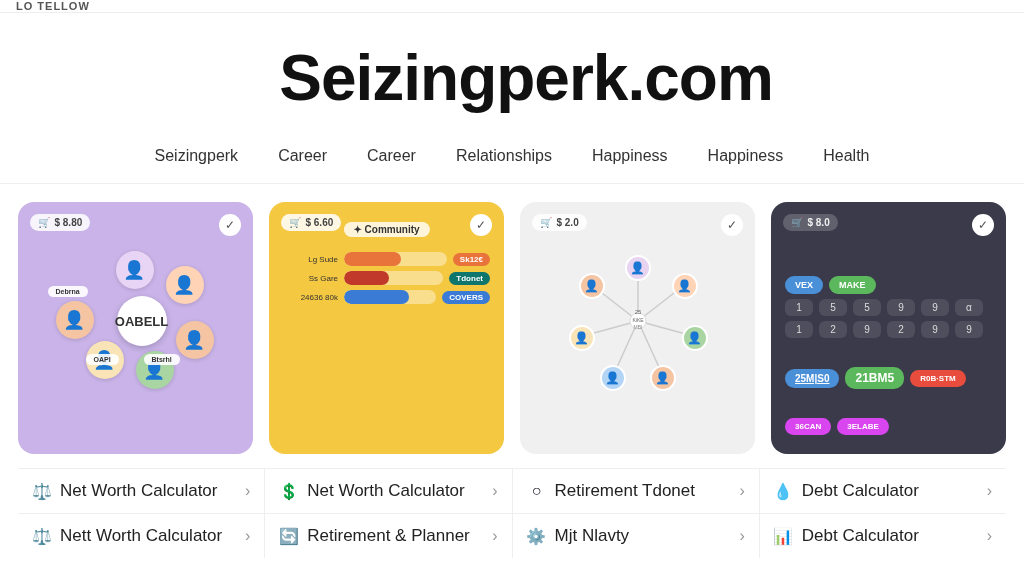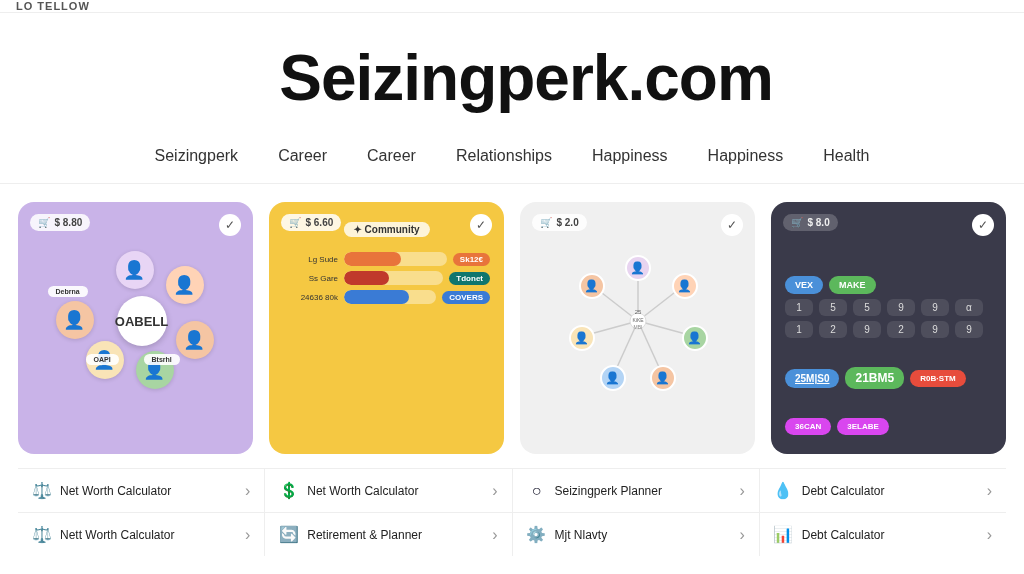--- a/index.html
+++ b/index.html
@@ -256,21 +256,21 @@
       display: flex;
       align-items: center;
       gap: 8px;
     }
     .tool-icon {
       font-size: 16px;
       width: 20px;
       text-align: center;
     }
     .tool-label {
-      font-size: 12px;
+      font-size: 17px;
       color: #222;
     }
     .tool-arrow {
       font-size: 16px;
       color: #999;
     }
   </style>
 </head>
 <body>
 
@@ -461,21 +461,21 @@
     <div class="tool-item">
       <div class="tool-left">
         <span class="tool-icon">💲</span>
         <span class="tool-label">Net Worth Calculator</span>
       </div>
       <span class="tool-arrow">›</span>
     </div>
     <div class="tool-item">
       <div class="tool-left">
         <span class="tool-icon">○</span>
-        <span class="tool-label">Seizingperk Planner</span>
+        <span class="tool-label">Retirement Tdonet</span>
       </div>
       <span class="tool-arrow">›</span>
     </div>
     <div class="tool-item">
       <div class="tool-left">
         <span class="tool-icon">💧</span>
         <span class="tool-label">Debt Calculator</span>
       </div>
       <span class="tool-arrow">›</span>
     </div>

